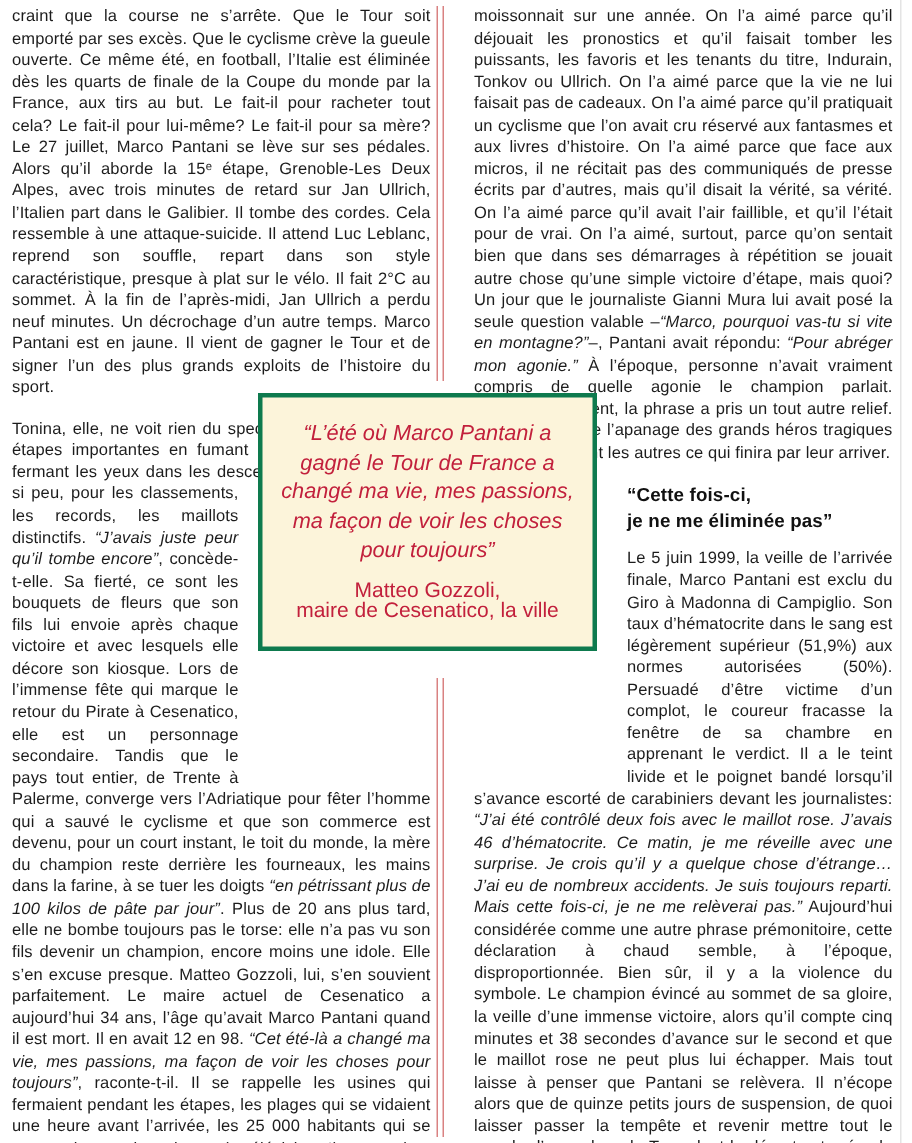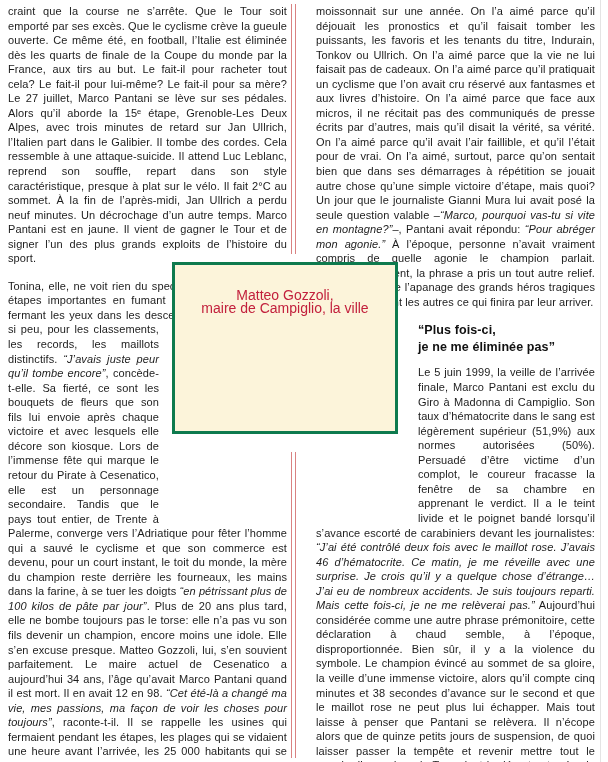--- a/index.html
+++ b/index.html
@@ -56,25 +56,26 @@
   <div class="edge-line"></div>
 
   <div class="col col-left">
     <p class="para"><span>craint que la course ne s’arrête. Que le Tour soit emporté par ses excès. Que le cyclisme crève la gueule ouverte. Ce même été, en football, l’Italie est éliminée dès les quarts de finale de la Coupe du monde par la France, aux tirs au but. Le fait-il pour racheter tout cela? Le fait-il pour lui-même? Le fait-il pour sa mère? Le 27 juillet, Marco Pantani se lève sur ses pédales. Alors qu’il aborde la 15ᵉ étape, Grenoble-Les Deux Alpes, avec trois minutes de retard sur Jan Ullrich, l’Italien part dans le Galibier. Il tombe des cordes. Cela ressemble à une attaque-suicide. Il attend Luc Leblanc, reprend son souffle, repart dans son style caractéristique, presque à plat sur le vélo. Il fait 2°C au sommet. À la fin de l’après-midi, Jan Ullrich a perdu neuf minutes. Un décrochage d’un autre temps. Marco Pantani est en jaune. Il vient de gagner le Tour et de signer l’un des plus grands exploits de l’histoire du sport.</span></p>
     <p class="para"><span>Tonina, elle, ne voit rien du spectacle. Elle regarde les étapes importantes en fumant compulsivement et en fermant les yeux dans les descentes. Pas d’intérêt, ou si peu, pour les </span><span class="spacer-l"></span><span>classements, les records, les maillots distinctifs. </span><span class="it">“J’avais juste peur qu’il tombe encore”</span><span>, concède-t-elle. Sa fierté, ce sont les bouquets de fleurs que son fils lui envoie après chaque victoire et avec lesquels elle décore son kiosque. Lors de l’immense fête qui marque le retour du Pirate à Cesenatico, elle est un personnage secondaire. Tandis que le pays tout entier, de Trente à Palerme, converge vers l’Adriatique pour fêter l’homme qui a sauvé le cyclisme et que son commerce est devenu, pour un court instant, le toit du monde, la mère du champion reste derrière les fourneaux, les mains dans la farine, à se tuer les doigts </span><span class="it">“en pétrissant plus de 100 kilos de pâte par jour”</span><span>. Plus de 20 ans plus tard, elle ne bombe toujours pas le torse: elle n’a pas vu son fils devenir un champion, encore moins une idole. Elle s’en excuse presque. Matteo Gozzoli, lui, s’en souvient parfaitement. Le maire actuel de Cesenatico a aujourd’hui 34 ans, l’âge qu’avait Marco Pantani quand il est mort. Il en avait 12 en 98. </span><span class="it">“Cet été-là a changé ma vie, mes passions, ma façon de voir les choses pour toujours”</span><span>, raconte-t-il. Il se rappelle les usines qui fermaient pendant les étapes, les plages qui se vidaient une heure avant l’arrivée, les 25 000 habitants qui se retrouvaient au bar, devant la télévision. Il se souvient aussi de l’après, de cette sensation de vivre une époque magique, un temps suspendu, presque un rêve. </span><span class="it">“Tu faisais du vélo en ville, même sur le trottoir ou juste pour te déplacer, et si tu te levais sur les pédales, il y avait toujours la vitre d’une voiture qui se baissait pour te dire: ‘Allez Pantani!’”</span></p>
 
   </div>
 
   <div class="col col-right">
     <p class="para"><span>moissonnait sur une année. On l’a aimé parce qu’il déjouait les pronostics et qu’il faisait tomber les puissants, les favoris et les tenants du titre, Indurain, Tonkov ou Ullrich. On l’a aimé parce que la vie ne lui faisait pas de cadeaux. On l’a aimé parce qu’il pratiquait un cyclisme que l’on avait cru réservé aux fantasmes et aux livres d’histoire. On l’a aimé parce que face aux micros, il ne récitait pas des communiqués de presse écrits par d’autres, mais qu’il disait la vérité, sa vérité. On l’a aimé parce qu’il avait l’air faillible, et qu’il l’était pour de vrai. On l’a aimé, surtout, parce qu’on sentait bien que dans ses démarrages à répétition se jouait autre chose qu’une simple victoire d’étape, mais quoi? Un jour que le journaliste Gianni Mura lui avait posé la seule question valable –</span><span class="it">“Marco, pourquoi vas-tu si vite en montagne?”</span><span>–, Pantani avait répondu: </span><span class="it">“Pour abréger mon agonie.”</span><span> À l’époque, personne n’avait vraiment compris de quelle agonie le champion parlait. Rétrospectivement, la phrase a pris un tout autre relief. C’est sans doute l’apanage des grands héros tragiques que de voir avant les autres ce qui finira par leur arriver.</span></p>
-    <div class="heading"><span class="spacer-r"></span><span>“Plus fois-ci,</span><br><span>je ne me éliminée pas”</span></div>
+    <div class="heading"><span class="spacer-r"></span><span>“Cette fois-ci,</span><br><span>je ne me éliminée pas”</span></div>
     <p class="para"><span>Le 5 juin 1999, la veille de l’arrivée finale, Marco Pantani est exclu du Giro à Madonna di Campiglio. Son taux d’hématocrite dans le sang est légèrement supérieur (51,9%) aux normes autorisées (50%). Persuadé d’être victime d’un complot, le coureur fracasse la fenêtre de sa chambre en apprenant le verdict. Il a le teint livide et le poignet bandé lorsqu’il s’avance escorté de carabiniers devant les journalistes: </span><span class="it">“J’ai été contrôlé deux fois avec le maillot rose. J’avais 46 d’hématocrite. Ce matin, je me réveille avec une surprise. Je crois qu’il y a quelque chose d’étrange… J’ai eu de nombreux accidents. Je suis toujours reparti. Mais cette fois-ci, je ne me relèverai pas.”</span><span> Aujourd’hui considérée comme une autre phrase prémonitoire, cette déclaration à chaud semble, à l’époque, disproportionnée. Bien sûr, il y a la violence du symbole. Le champion évincé au sommet de sa gloire, la veille d’une immense victoire, alors qu’il compte cinq minutes et 38 secondes d’avance sur le second et que le maillot rose ne peut plus lui échapper. Mais tout laisse à penser que Pantani se relèvera. Il n’écope alors que de quinze petits jours de suspension, de quoi laisser passer la tempête et revenir mettre tout le monde d’accord sur le Tour, dont le départ est prévu le 3 juillet.</span></p>
     <p class="para"><span>En attendant, Marco Pantani veut régler ses comptes ailleurs que sur la route. Quelques heures après son départ de la course, l’Italien effectue une autre prise de sang dans un hôpital d’Imola reconnu par l’Union cycliste internationale (UCI): 46% d’hématocrite, indique le test, comme la veille au soir. Le Pirate rentre se réfugier chez lui, à Cesenatico, convaincu que sa bonne foi ne tardera pas à éclater. Mais le vent a tourné. La villa familiale, ancien havre de paix à l’écart du centre-ville, est devenue une forteresse assiégée par 200 journalistes avides de chroniquer chaque détail</span></p>
   </div>
 
   <div class="pullquote">
+    <div class="pq-text">“L’été où Marco Pantani a gagné le Tour de France a changé ma vie, mes passions, ma façon de voir les choses pour toujours”</div>
     <div class="pq-attr">
       <div>Matteo Gozzoli,</div>
-      <div>maire de Campiglio, la ville</div>
+      <div>maire de Cesenatico, la ville</div>
     </div>
   </div>
 
 </div>
 
 </body></html>

